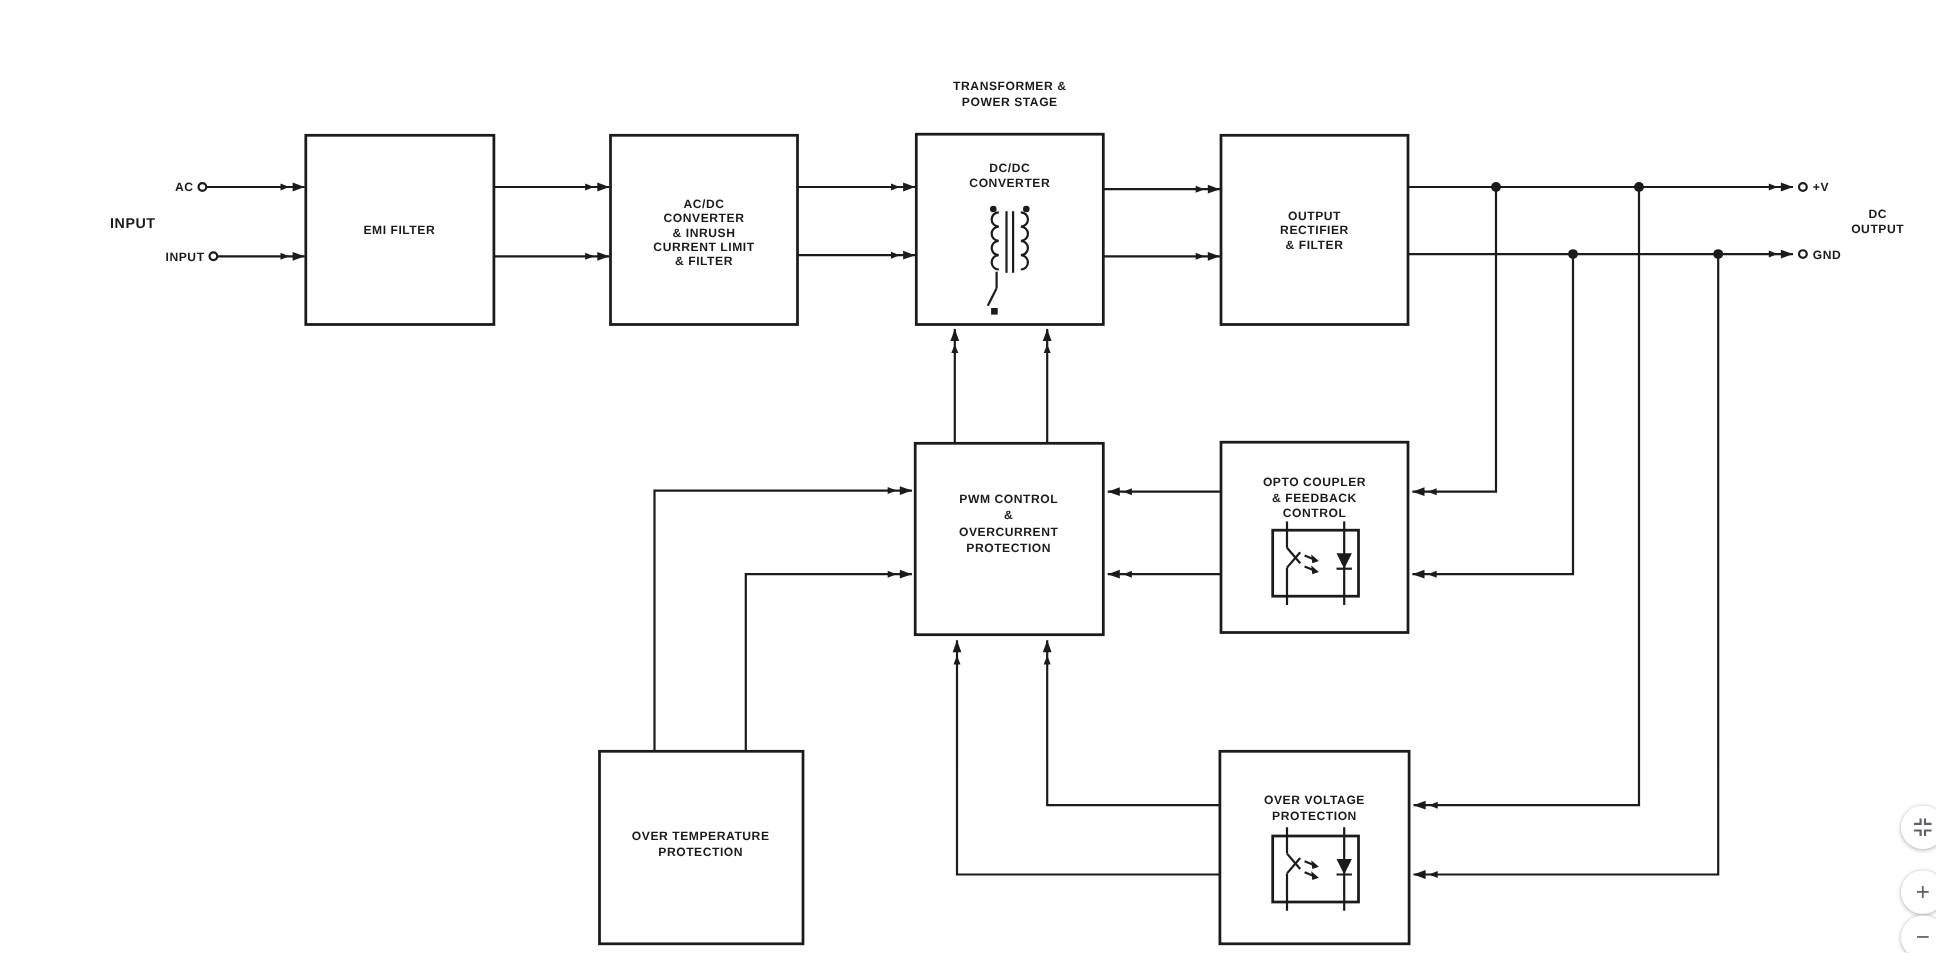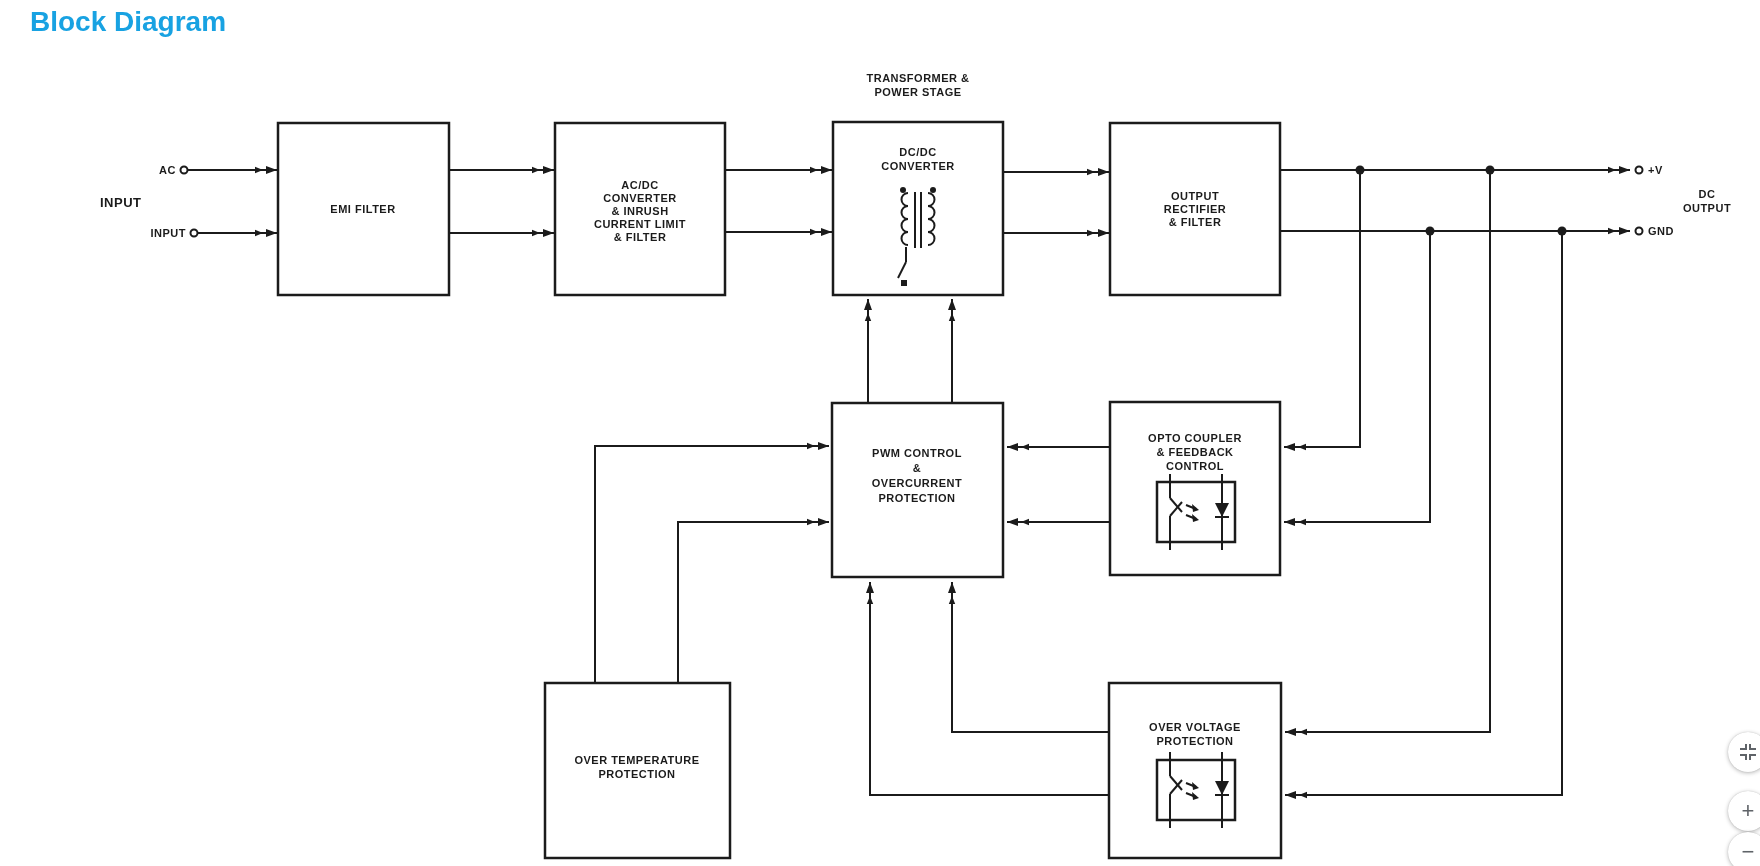--- a/index.html
+++ b/index.html
@@ -19,21 +19,20 @@
   .fab{position:absolute;width:40px;height:40px;border-radius:50%;background:#fff;border:none;
     box-shadow:0 1px 4px rgba(0,0,0,.28), 0 0 1px rgba(0,0,0,.2);color:#5f6368;
     display:flex;align-items:center;justify-content:center;font-size:22px;line-height:1;
     font-family:"Liberation Sans",sans-serif;cursor:pointer;padding:0;}
 </style>
 </head>
 <body>
 
 <div class="stage">
 
-  <h1 class="page-title">Block Diagram</h1>
 
   <svg width="1760" height="866" viewBox="0 0 1760 866">
     <defs>
       <marker id="arr" markerWidth="26" markerHeight="12" refX="24" refY="5" orient="auto" markerUnits="userSpaceOnUse">
         <polygon points="24,5 13,1 13,9" fill="#1b1b1b"></polygon>
         <polygon points="10,5 2,1.8 2,8.2" fill="#1b1b1b"></polygon>
       </marker>
     </defs>
 
     <g>

